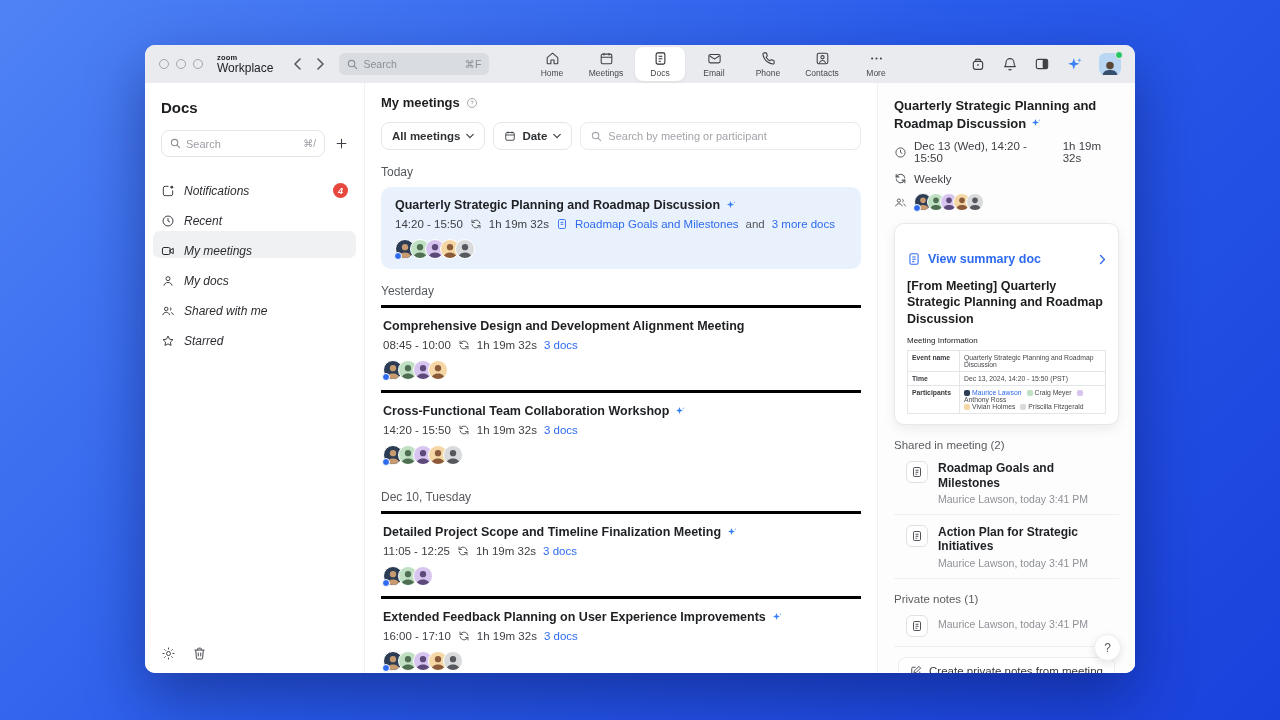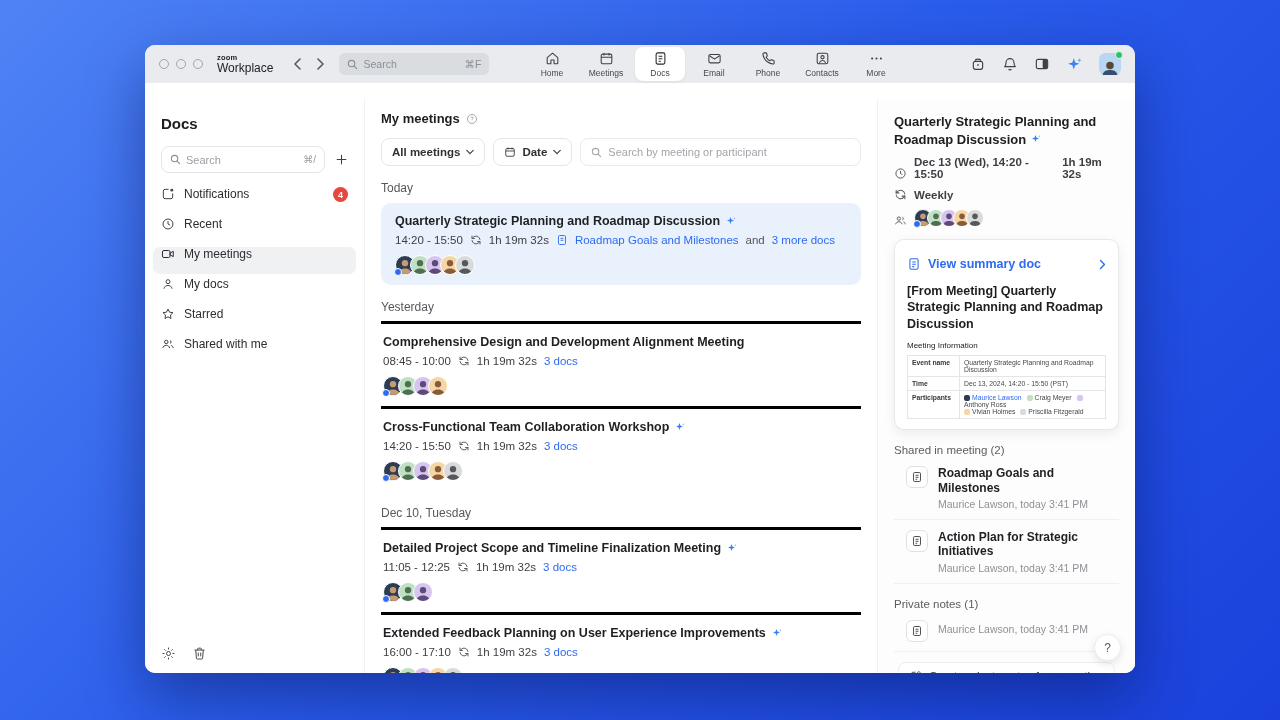--- a/index.html
+++ b/index.html
@@ -6,21 +6,21 @@
   html,body { width:1280px; height:720px; overflow:hidden; }
   body {
     font-family:"Liberation Sans","DejaVu Sans",sans-serif;
     background:linear-gradient(135deg,#4f83f5 0%,#2a5ceb 48%,#1a41dc 100%);
     position:relative; color:#202225;
   }
   .window{
     position:absolute; left:145px; top:45px; width:990px; height:628px;
     background:#fff; border-radius:10px; overflow:hidden;
     box-shadow:0 24px 60px rgba(5,15,80,.45);
-    display:flex; flex-direction:column;gap:16px;
+    display:flex; flex-direction:column;
   }
   
   .topbar{
     height:38px; background:#e9ebee; flex:0 0 38px; position:relative;
     display:flex; align-items:center; padding:0 14px; gap:10px;
   }
   .traffic{ display:flex; gap:7px; margin-right:4px; }
   .dot{ width:10px; height:10px; border-radius:50%; border:1.2px solid #a2a5aa; background:transparent; }
   .brand{ display:flex; flex-direction:column; line-height:1; margin-right:6px; }
   .brand-top{ font-size:7.5px; font-weight:bold; color:#202225; letter-spacing:.2px; }
@@ -53,21 +53,21 @@
   .sidebar{ width:220px; flex:0 0 220px; border-right:1px solid #eef0f2; padding:14px 16px; position:relative; }
   .main{ flex:1; min-width:0; padding:12px 16px 0; overflow:hidden; }
   .detail{ width:258px; flex:0 0 258px; border-left:1px solid #eef0f2; padding:14px 16px 0; position:relative; overflow:hidden; background:#fdfdfd; }
   
   .sb-title{ font-size:15px; font-weight:bold; color:#1c1e20; margin:2px 0 14px; }
   .sb-searchrow{ display:flex; align-items:center; gap:10px; margin-bottom:14px; }
   .sb-search{ flex:1; height:27px; border:1px solid #e3e5e8; border-radius:8px; display:flex; align-items:center; padding:0 8px; gap:5px; background:#fff; }
   .sb-search input{ border:none; outline:none; width:60px; font-size:11px; color:#303236; font-family:inherit; background:transparent; flex:1; min-width:0; }
   .sb-search input::placeholder{ color:#9b9ea3; }
   .sb-search .short{ font-size:10px; color:#9b9ea3; }
-  .sb-item{ height:27px; display:flex; align-items:flex-start; gap:9px; padding:0 8px; border-radius:7px; margin:0 -8px 3px; font-size:12px; color:#2b2d31; }
+  .sb-item{ height:27px; display:flex; align-items:flex-end; gap:9px; padding:0 8px; border-radius:7px; margin:0 -8px 3px; font-size:12px; color:#2b2d31;font-style:italic; }
   .sb-item.active{ background:#f0f1f3; }
   .badge{ margin-left:auto; min-width:15px; height:15px; border-radius:8px; background:#e8473e; color:#fff;
     font-size:9px; font-weight:bold; display:flex; align-items:center; justify-content:center; padding:0 4px; }
   .sb-bottom{ position:absolute; left:16px; bottom:12px; display:flex; gap:16px; }
   
   .m-titlerow{ display:flex; align-items:center; gap:6px; }
   .m-title{ font-size:13px; font-weight:bold; color:#1c1e20; }
   .filters{ display:flex; gap:8px; margin-top:12px; align-items:center; }
   .pill{ height:28px; border:1px solid #e3e5e8; border-radius:8px; background:#fff; display:flex; align-items:center; gap:6px; padding:0 10px; font-size:11.5px; font-weight:bold; color:#2e3134; }
   .m-search{ flex:1; height:28px; border:1px solid #e8eaec; border-radius:8px; display:flex; align-items:center; gap:6px; padding:0 10px; background:#fff; max-width:300px; }
@@ -82,23 +82,23 @@
   .m-meta .link{ color:#2e6bf0; }
   .m-meta .dim{ color:#55585c; }
   .avatars{ display:flex; margin-top:9px; }
   .av{ width:20px; height:20px; border-radius:50%; border:1.5px solid #fff; margin-left:-5px; position:relative; overflow:visible; display:block; }
   .av:first-child{ margin-left:0; }
   .av svg{ position:absolute; inset:0; border-radius:50%; overflow:hidden; }
   .av .avbadge{ position:absolute; left:-2px; bottom:-2px; width:8px; height:8px; border-radius:50%; background:#2e6bf0; border:1.5px solid #fff; }
   .avatars.sm .av{ width:18px; height:18px; }
   
   .d-title{ font-size:13px; font-weight:bold; color:#1c1e20; line-height:1.35; }
-  .d-meta{ display:flex; align-items:flex-end; gap:7px; margin-top:8px; font-size:11.5px; color:#3c3e42;font-weight:bold; }
+  .d-meta{ display:flex; align-items:center; gap:7px; margin-top:8px; font-size:11.5px; color:#3c3e42; }
   .d-meta .dur{ margin-left:6px; }
-  .sum-card{ margin-top:12px; border:1px solid #e7e8ea; border-radius:10px; box-shadow:0 4px 12px rgba(0,0,0,.07); padding:17px 12px 10px; background:#fff; }
+  .sum-card{ margin-top:12px; border:1px solid #e7e8ea; border-radius:10px; box-shadow:0 4px 12px rgba(0,0,0,.07); padding:28px 12px 10px; background:#fff; }
   .sum-link{ display:flex; align-items:center; gap:7px; }
   .sum-link .txt{ font-size:12.5px; font-weight:bold; color:#2e6bf0; }
   .sum-link .chev{ margin-left:auto; }
   .doc-prev-title{ font-size:12.5px; font-weight:bold; color:#1c1e20; margin-top:12px; line-height:1.3; }
   .doc-sec{ font-size:8px; font-weight:normal; color:#222; margin-top:9px; }
   table.mi{ width:100%; border-collapse:collapse; margin-top:5px; }
   table.mi td{ border:1px solid #e4e5e7; font-size:6.8px; color:#44474b; padding:3px 4px; vertical-align:top; }
   table.mi td.lab{ width:52px; font-weight:bold; color:#36383c; }
   .pname{ white-space:nowrap; }
   .pname.blue{ color:#2e6bf0; }
@@ -284,32 +284,32 @@
         <span>My meetings</span>
       </div>
       <div class="sb-item">
         <svg class="ico" width="14" height="14" viewBox="0 0 24 24" fill="none" stroke="#3d4045" stroke-width="1.7">
             <circle cx="12" cy="8" r="3.4"></circle>
             <path d="M5 20c1-4 4-5.5 7-5.5s6 1.5 7 5.5"></path>
           </svg>
         <span>My docs</span>
       </div>
       <div class="sb-item">
-        <svg class="ico" width="14" height="14" viewBox="0 0 24 24" fill="none" stroke="#3d4045" stroke-width="1.7" stroke-linejoin="round">
-            <path d="M12 3.5l2.6 5.4 5.9.8-4.3 4.1 1 5.9-5.2-2.8-5.2 2.8 1-5.9-4.3-4.1 5.9-.8z"></path>
-          </svg>
-        <span>Starred</span>
-      </div>
-      <div class="sb-item">
         <svg class="ico" width="14" height="14" viewBox="0 0 24 24" fill="none" stroke="#3d4045" stroke-width="1.7">
             <circle cx="9" cy="8.5" r="3"></circle>
             <path d="M3 19c.8-3.4 3.4-4.7 6-4.7s5.2 1.3 6 4.7"></path>
             <path d="M15.5 5.8a3 3 0 0 1 0 5.4M17.5 14.6c2 .6 3.1 2 3.5 4.4"></path>
           </svg>
         <span>Shared with me</span>
+      </div>
+      <div class="sb-item">
+        <svg class="ico" width="14" height="14" viewBox="0 0 24 24" fill="none" stroke="#3d4045" stroke-width="1.7" stroke-linejoin="round">
+            <path d="M12 3.5l2.6 5.4 5.9.8-4.3 4.1 1 5.9-5.2-2.8-5.2 2.8 1-5.9-4.3-4.1 5.9-.8z"></path>
+          </svg>
+        <span>Starred</span>
       </div>
 
       <div class="sb-bottom">
         <span>
           <svg class="ico" width="15" height="15" viewBox="0 0 24 24" fill="none" stroke="#45484d" stroke-width="1.6">
               <circle cx="12" cy="12" r="3.2"></circle>
               <path d="M12 2.5v3M12 18.5v3M2.5 12h3M18.5 12h3M5.3 5.3l2.1 2.1M16.6 16.6l2.1 2.1M18.7 5.3l-2.1 2.1M7.4 16.6l-2.1 2.1"></path>
             </svg>
         </span>
         <span>

